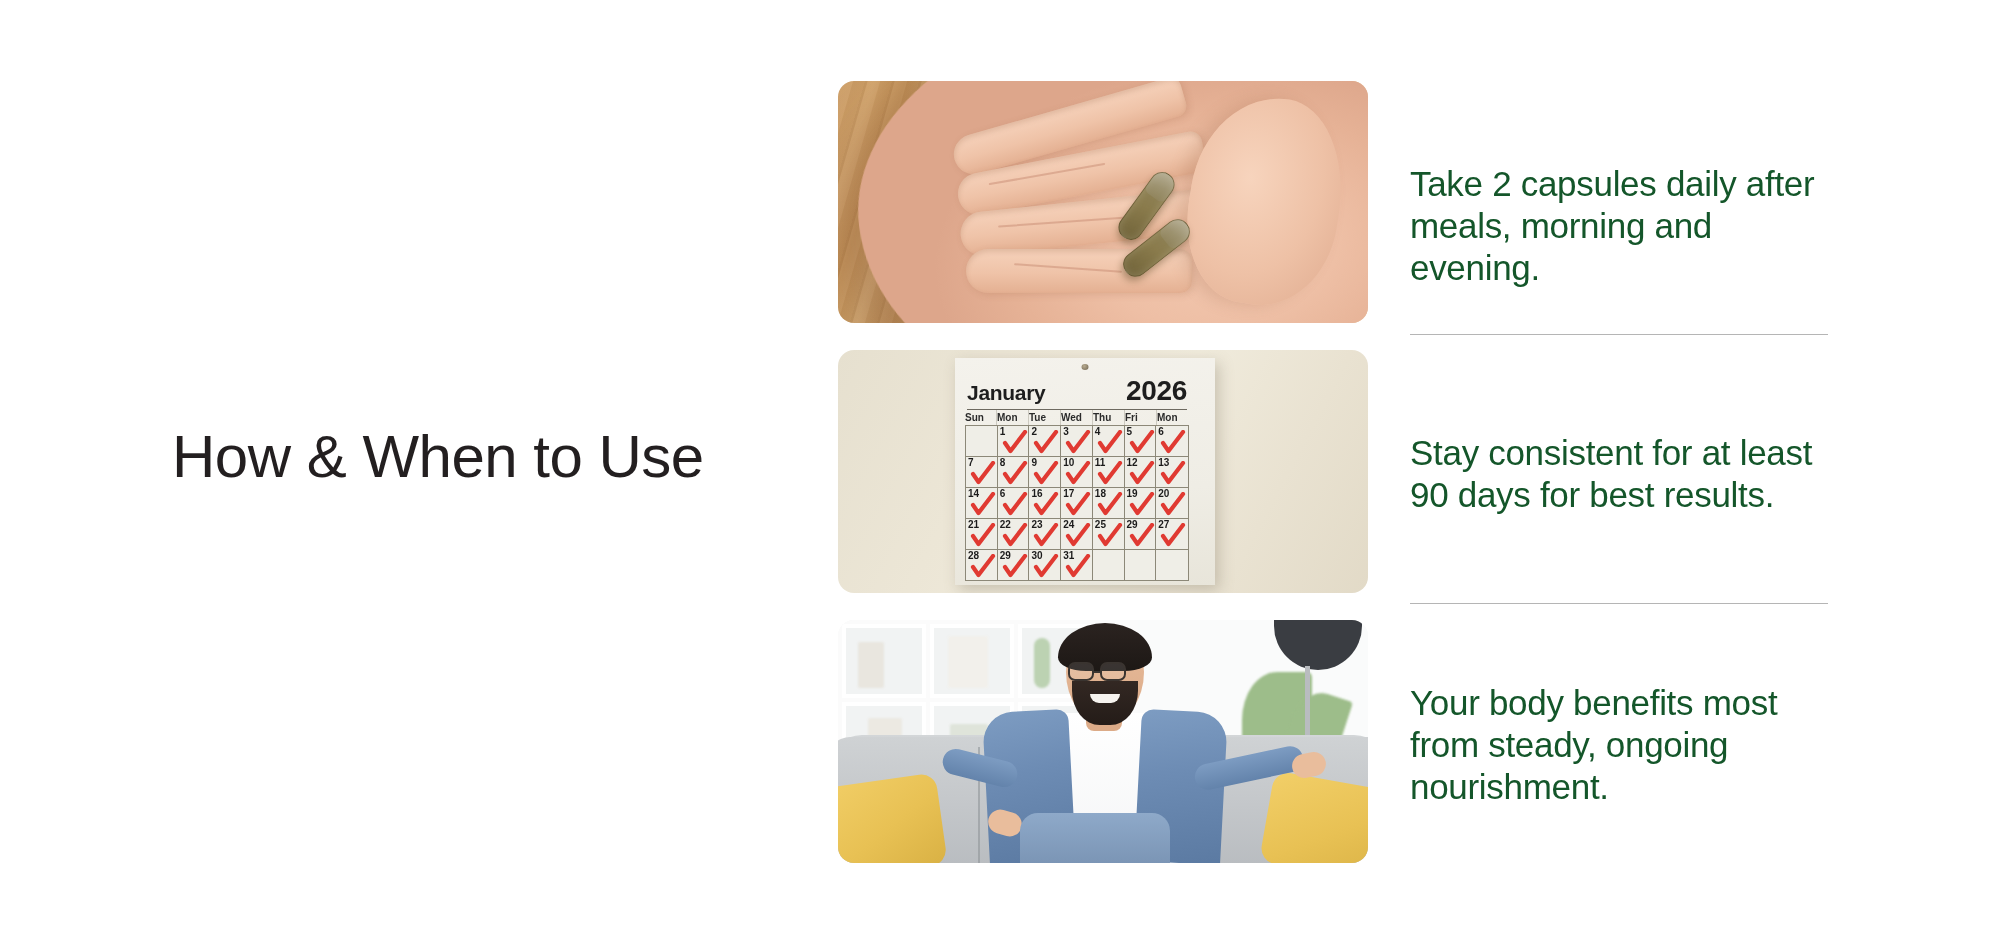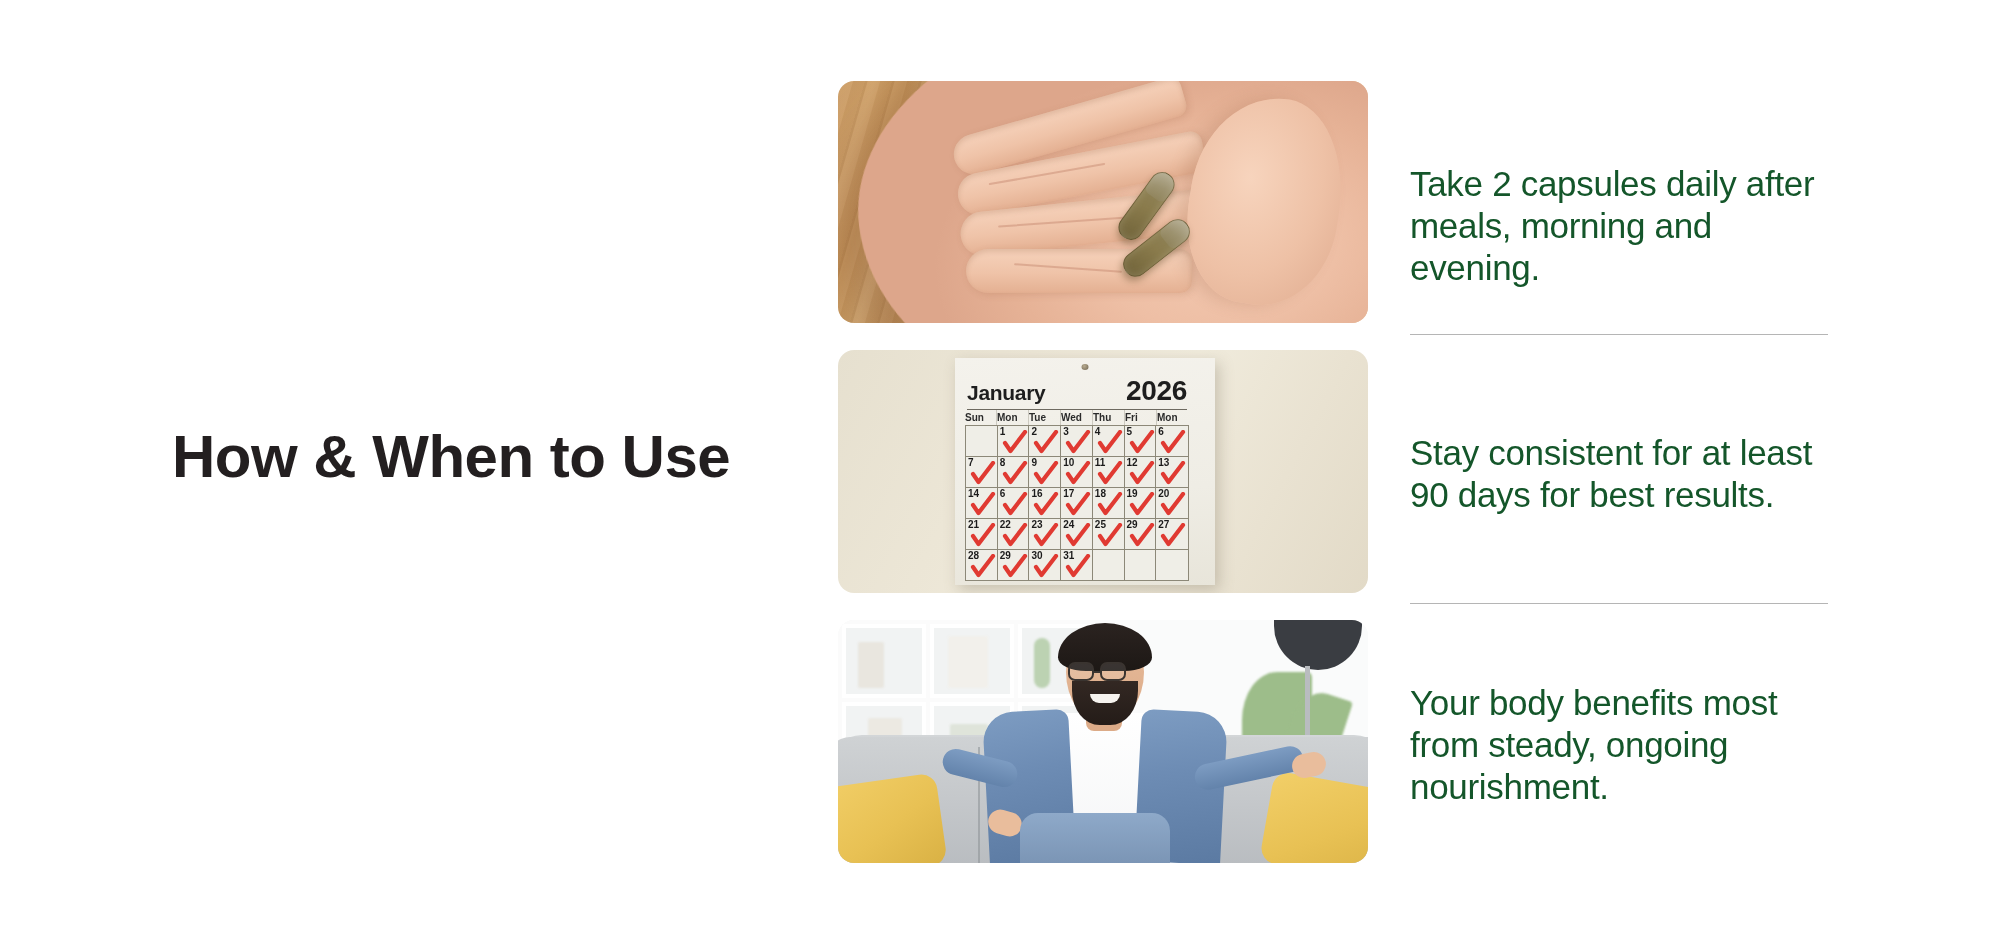--- a/index.html
+++ b/index.html
@@ -11,21 +11,21 @@
     overflow:hidden;
   }
   .stage{ position:relative; width:2000px; height:938px; background:#ffffff; }
 
   
   .page-title{
     position:absolute;
     left:172px; top:424px;
     width:620px;
     font-size:60px;
-    font-weight:bold;
+    font-weight:normal;
     letter-spacing:-0.5px;
     color:#231f20;
     line-height:1.1;
     white-space:nowrap;
   }
 
   
   .card{
     position:absolute;
     left:838px;

